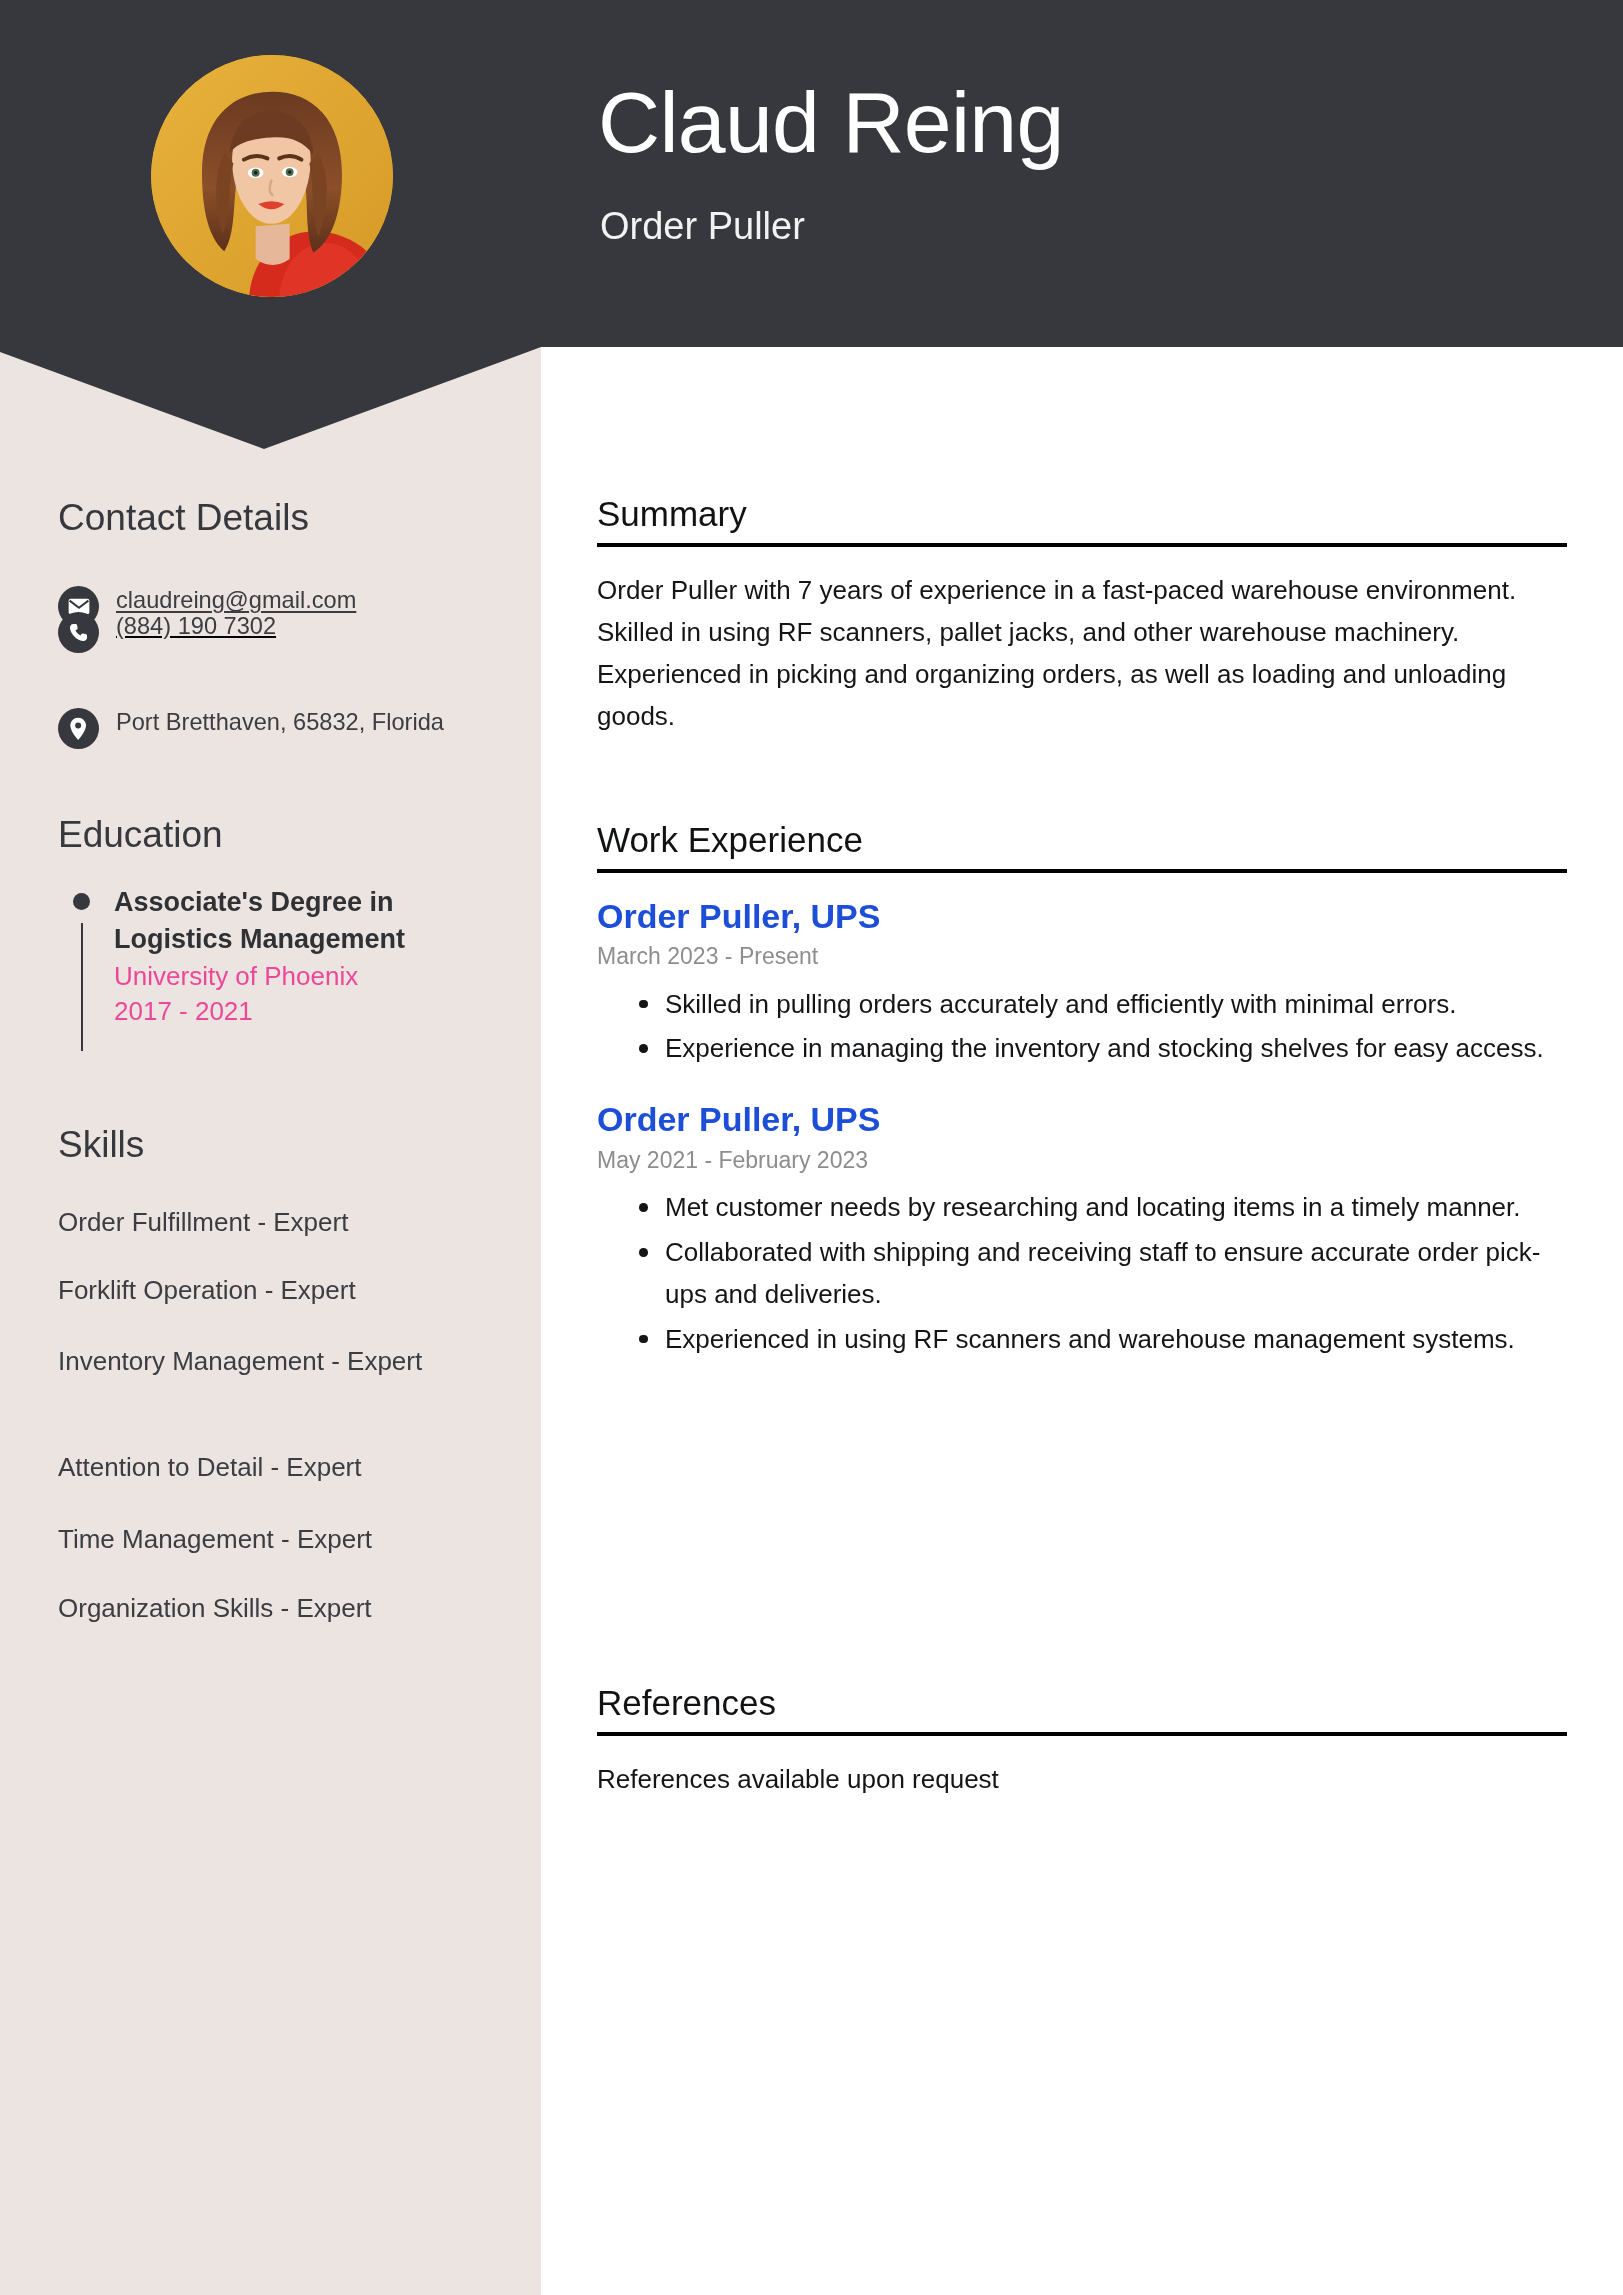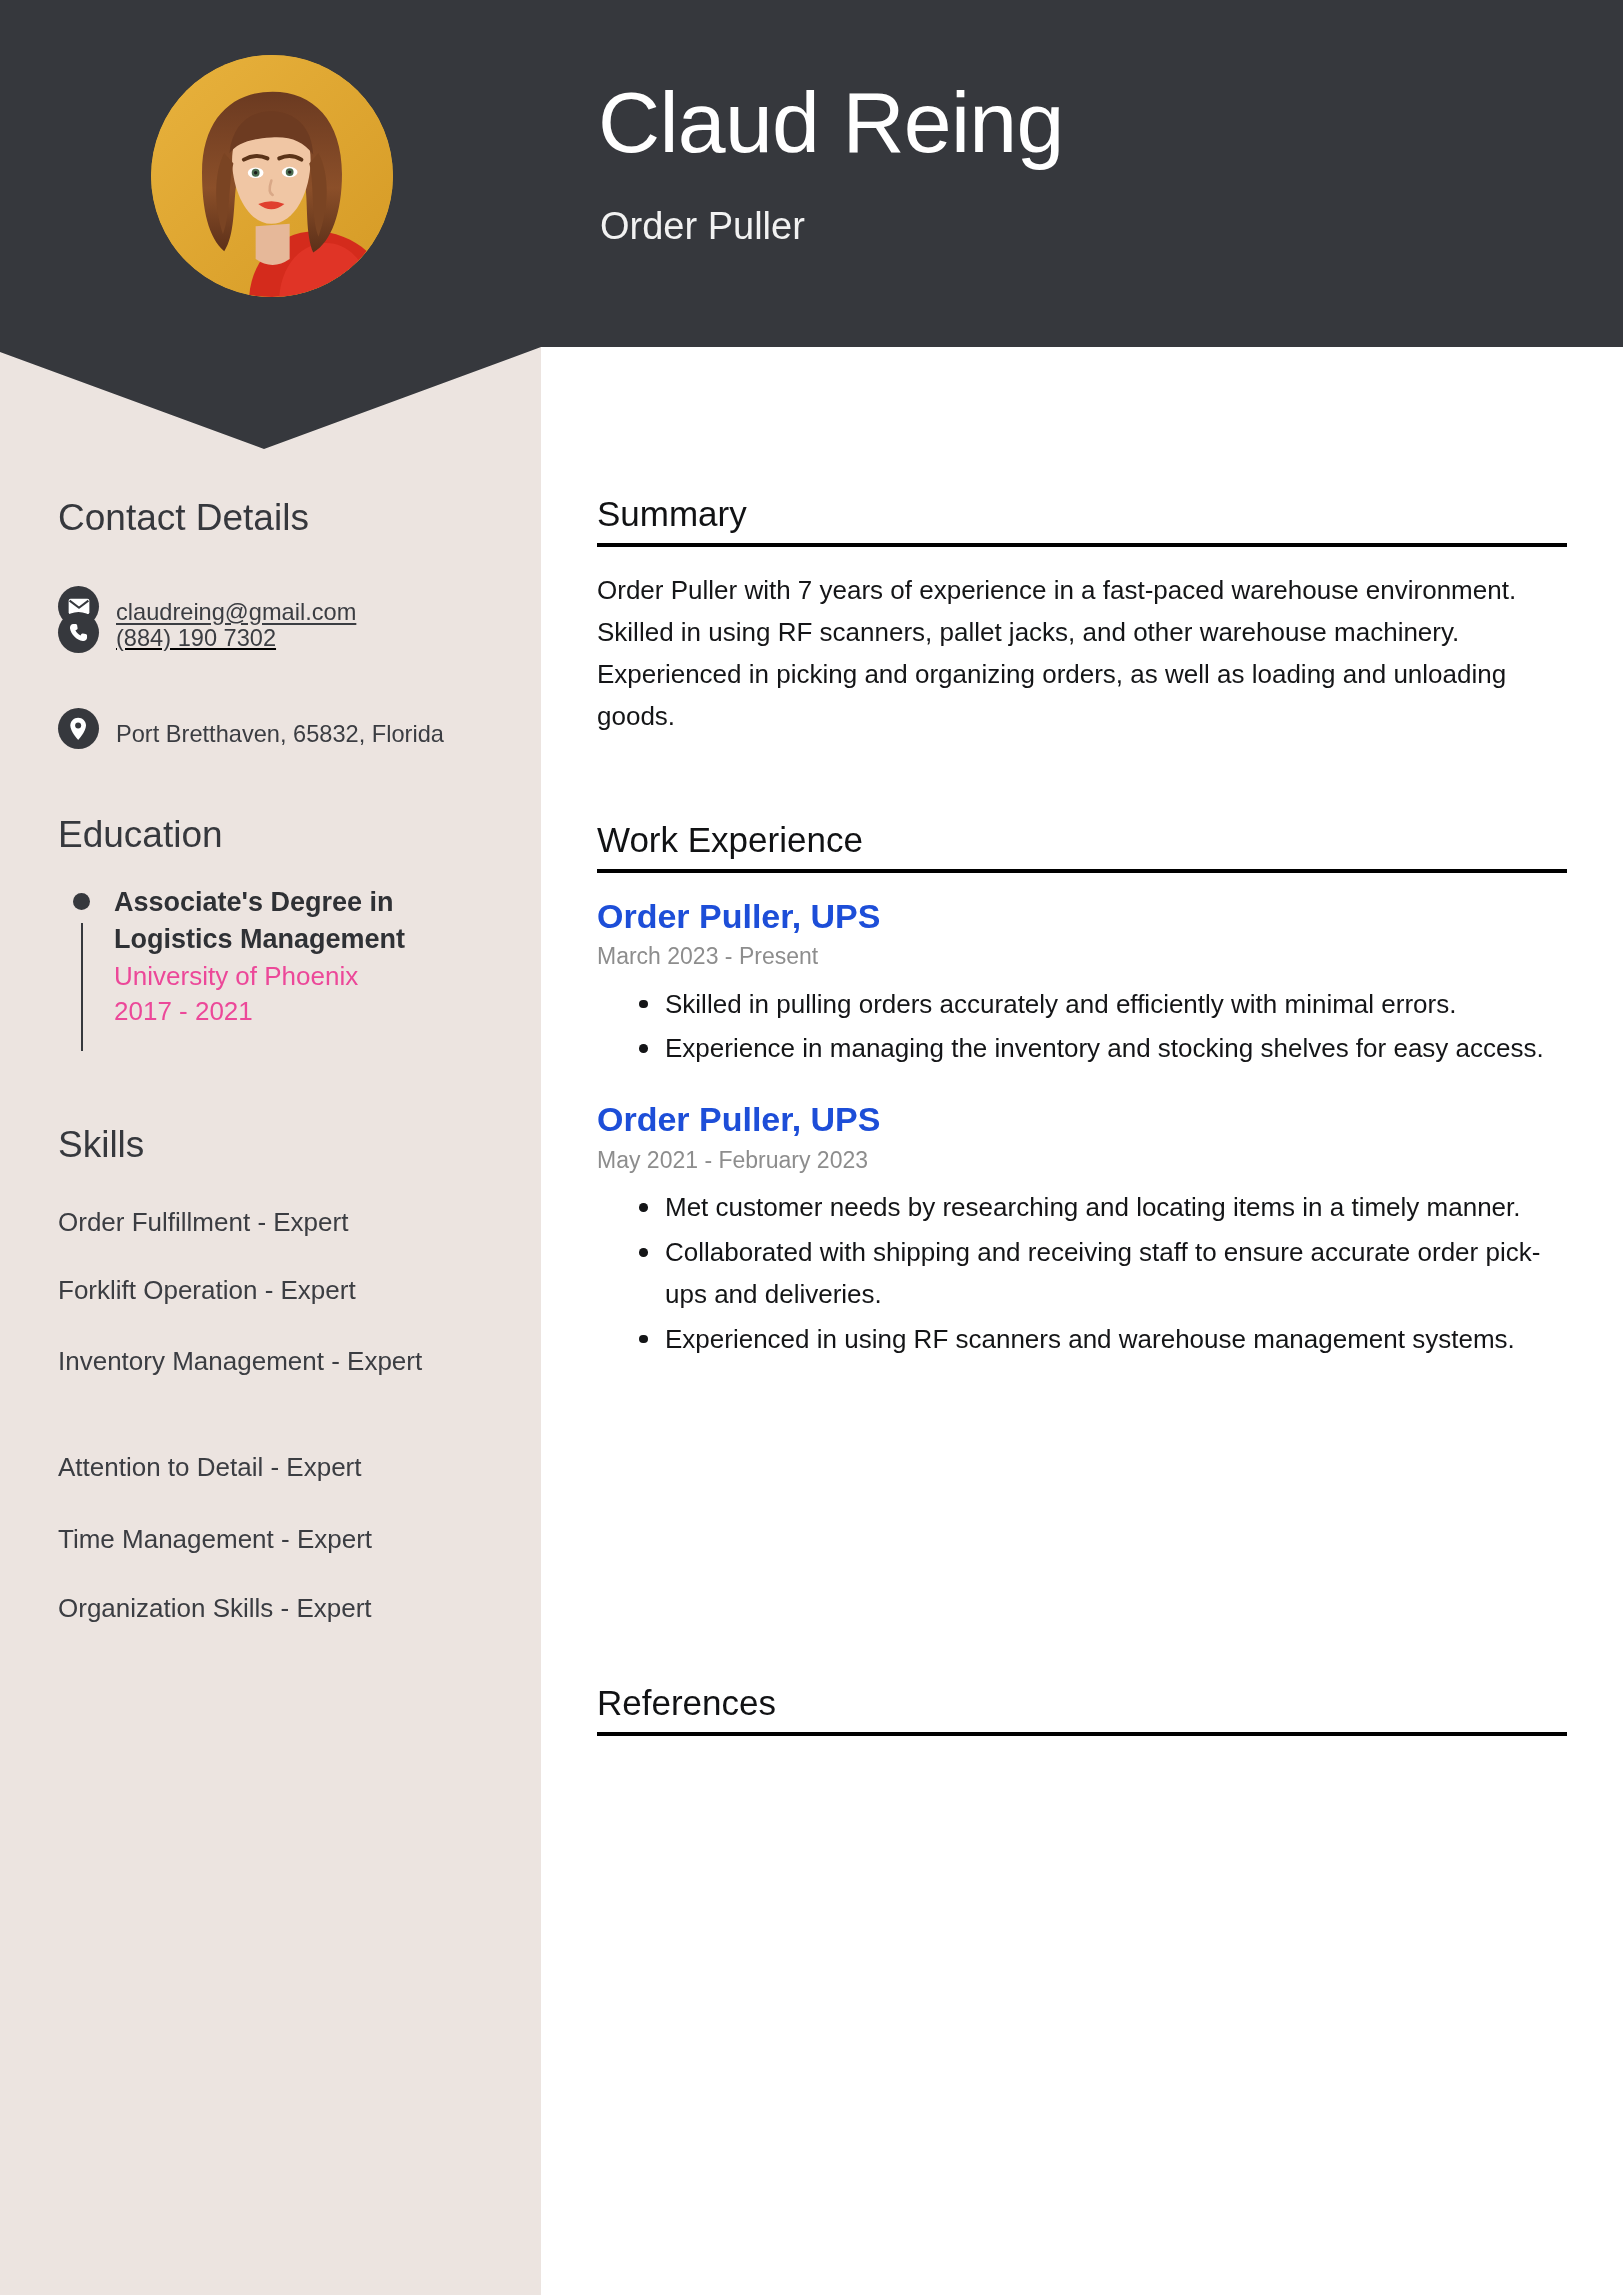--- a/index.html
+++ b/index.html
@@ -96,21 +96,21 @@
   }
   #side-heading-contact { top: 498px; }
   #side-heading-education { top: 815px; }
   #side-heading-skills { top: 1125px; }
 
   
   .contact-row {
     position: absolute;
     left: 58px;
     display: flex;
-    align-items: flex-end;
+    align-items: flex-start;
     gap: 17px;
     width: 458px;
   }
   #contact-row-0 { top: 586px; }
   #contact-row-1 { top: 612px; text-decoration: underline; }
   #contact-row-2 { top: 708px; }
   .contact-icon {
     flex: 0 0 auto;
     width: 41px;
     height: 41px;
@@ -409,17 +409,18 @@
           <li>Met customer needs by researching and locating items in a timely manner.</li>
           <li>Collaborated with shipping and receiving staff to ensure accurate order pick-ups and deliveries.</li>
           <li>Experienced in using RF scanners and warehouse management systems.</li>
         </ul>
       </div>
     </div>
 
     <div class="section" id="section-references">
       <div class="section-title">References</div>
       <div class="section-rule"></div>
+      <div class="section-body">References available upon request</div>
     </div>
 
   </div>
 </div>
 
 
 </body></html>

